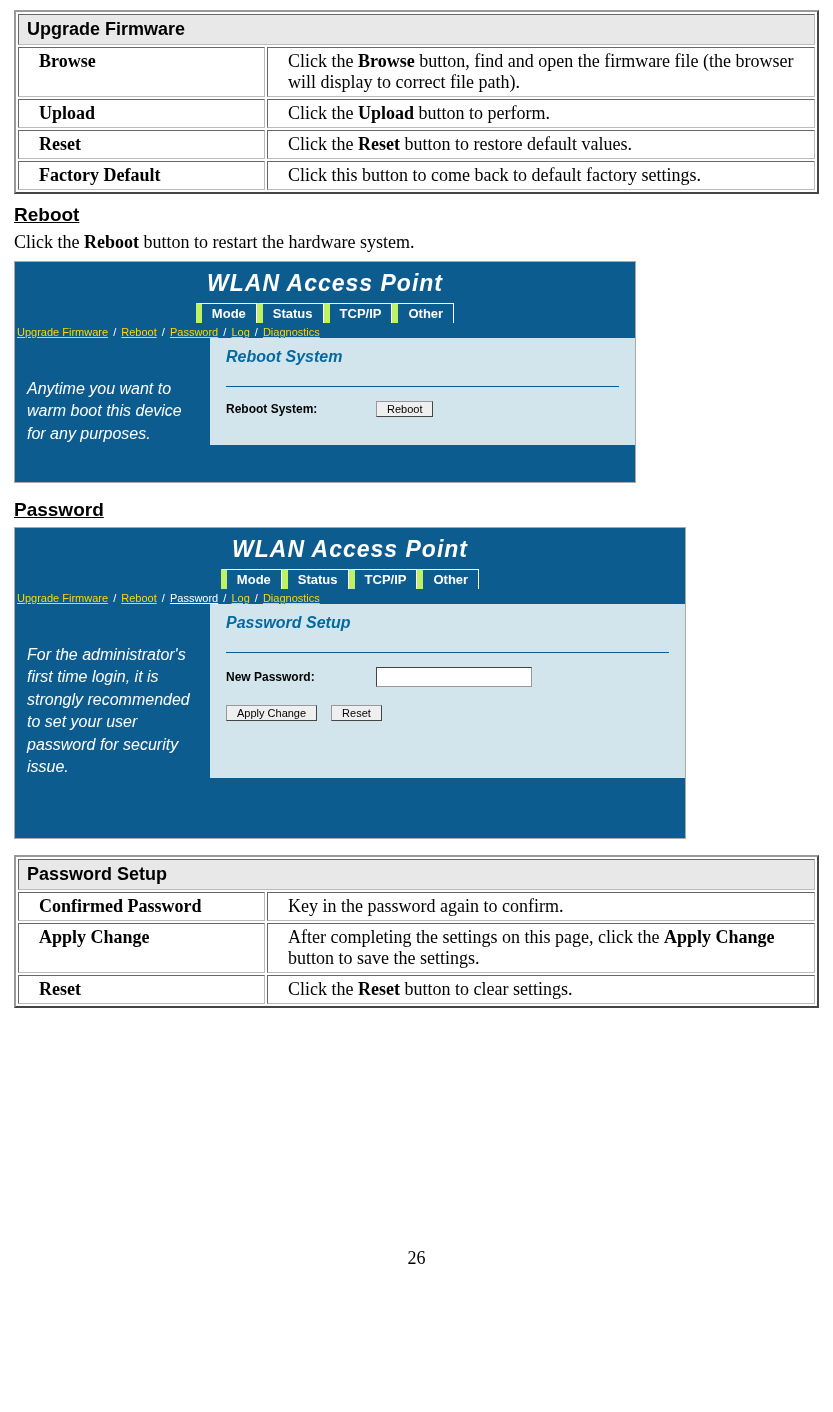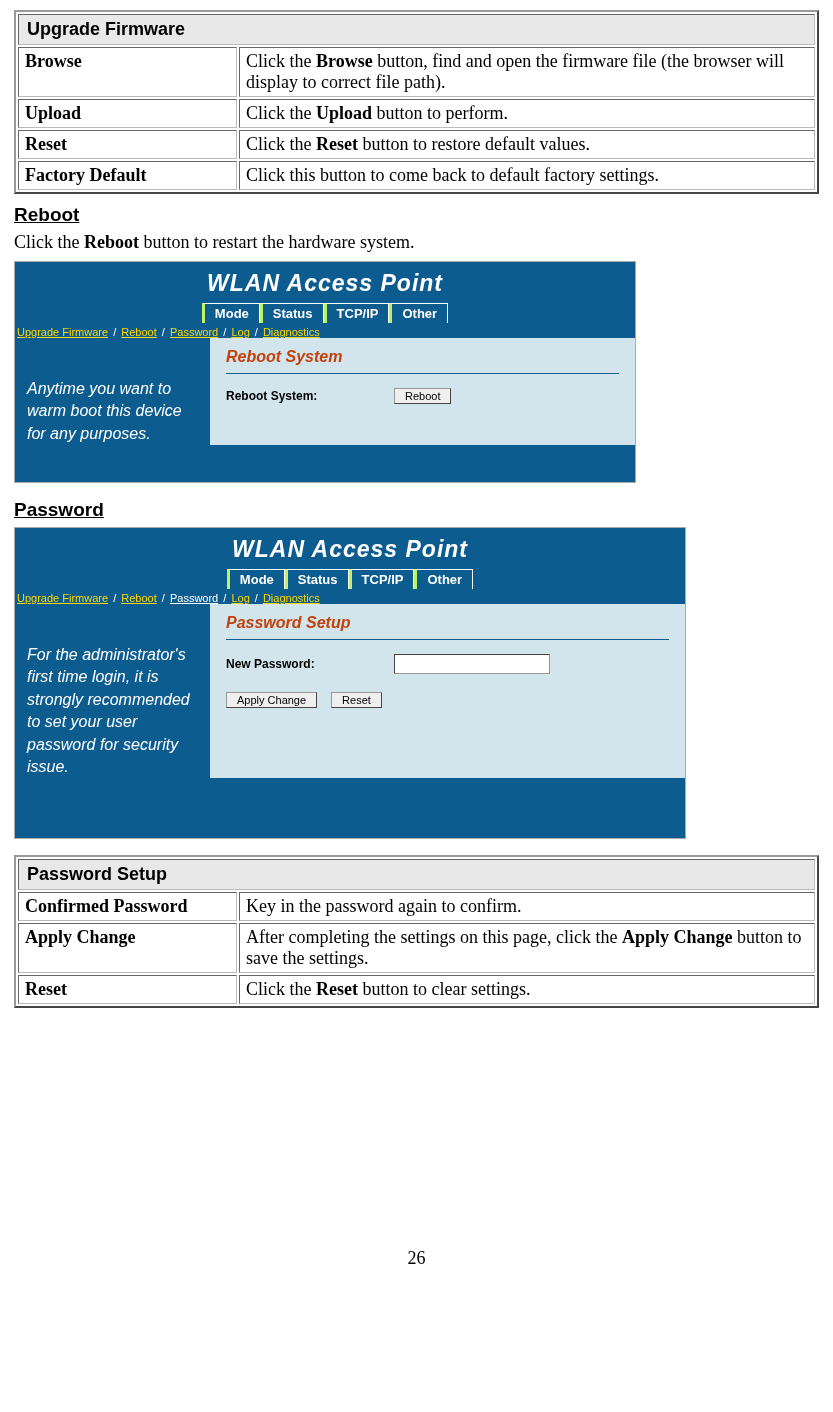--- a/index.html
+++ b/index.html
@@ -1,37 +1,37 @@
 <!DOCTYPE html>
 <html><head>
 <meta charset="utf-8">
 <style>
 body{margin:0;padding:10px 14px;font-family:"Times New Roman",serif;font-size:18px;color:#000;background:#fff;width:833px;box-sizing:border-box}
 .outer-table{border:2px outset #999;border-collapse:separate;border-spacing:2px;width:100%;background:#fff;margin-bottom:8px}
-.outer-table td{border:1px inset #bbb;padding:3px 6px;vertical-align:top}
+.outer-table td{border:1px inset #bbb;padding:3px 20px;vertical-align:top}
 .header-row td{background:#e8e8e8;font-family:Arial,sans-serif;font-weight:bold;font-size:18px;padding:4px 8px}
 .label-cell{font-weight:bold;width:205px}
 .section-heading{font-family:Arial,sans-serif;font-weight:bold;font-size:19px;text-decoration:underline;margin:10px 0 6px 0}
 .body-text{margin:0 0 8px 0}
 .screenshot{border:1px solid #aaa;background:#0d5c8f;margin-bottom:16px}
 .reboot-shot{width:620px;height:220px}
 .password-shot{width:670px;height:310px}
 .shot-header{background:#0d5c8f;text-align:center;padding:8px 0 0 0}
 .wlan-title{color:#fff;font-family:Arial,sans-serif;font-weight:bold;font-style:italic;font-size:23px;letter-spacing:1px}
 .tabs{display:flex;justify-content:center;gap:0;margin-top:6px}
-.tab{background:#0d5c8f;color:#fff;border-top:1px solid #fff;border-left:3px solid #bef264;border-right:1px solid #fff;padding:2px 10px;font-family:Arial,sans-serif;font-size:13px;font-weight:bold}
+.tab{background:#0d5c8f;color:#fff;border-top:1px solid #fff;border-left:6px solid #bef264;border-right:1px solid #fff;padding:2px 10px;font-family:Arial,sans-serif;font-size:13px;font-weight:bold}
 .subnav{text-align:left;margin-top:3px;font-family:Arial,sans-serif;font-size:11px}
 .subnav a{color:#ffd800;text-decoration:underline;margin:0 2px}
 .subnav .active{color:#fff}
 .subnav .sep{color:#fff}
 .shot-body{display:flex}
 .sidebar{width:175px;background:#0d5c8f;color:#fff;font-family:Arial,sans-serif;font-size:16px;font-style:italic;padding:40px 8px 0 12px;line-height:1.4}
 .main-panel{flex:1;background:#d3e5ec;padding:10px 16px}
-.panel-title{color:#c2410c;font-family:Arial,sans-serif;font-weight:bold;font-style:italic;font-size:16px;border-bottom:1px solid #0d5c8f;padding-bottom:7px;margin-bottom:14px}
-.form-row{display:flex;align-items:center;gap:28px;margin-bottom:8px;font-family:Arial,sans-serif;font-size:12px;font-weight:bold}
+.panel-title{color:#0369a1;font-family:Arial,sans-serif;font-weight:bold;font-style:italic;font-size:16px;border-bottom:1px solid #0d5c8f;padding-bottom:20px;margin-bottom:14px}
+.form-row{display:flex;align-items:center;gap:10px;margin-bottom:8px;font-family:Arial,sans-serif;font-size:12px;font-weight:bold}
 .form-row label{width:140px}
 .form-btn{font-family:Arial,sans-serif;font-size:11px;padding:1px 10px;background:#efefef;border:1px outset #999}
 .text-input{width:150px;height:16px;border:1px inset #999;background:#fff}
 .btn-row{display:flex;gap:14px;margin-top:18px}
 .page-num{text-align:center;margin-top:240px;font-size:18px}
 </style>
 </head>
 <body>
 
 <table class="outer-table">

